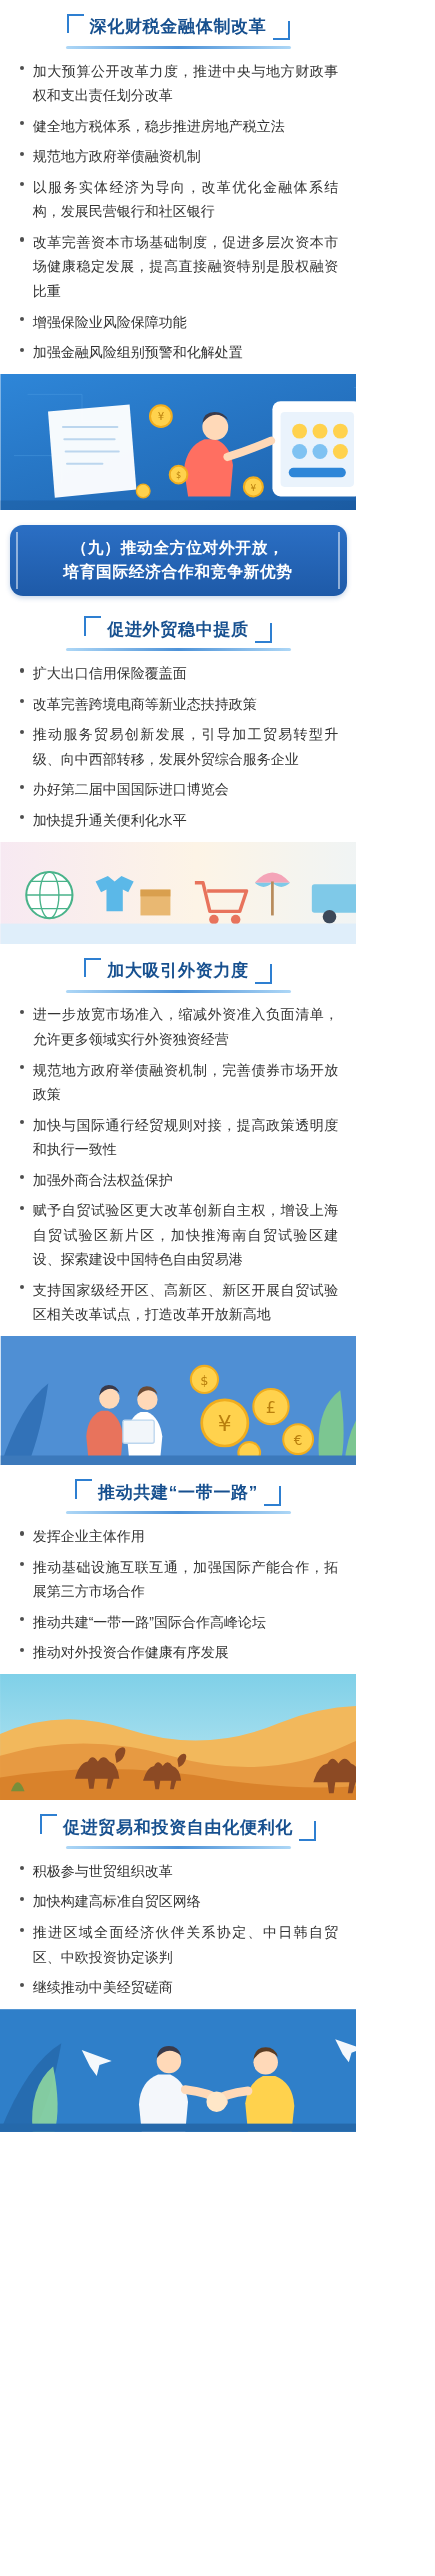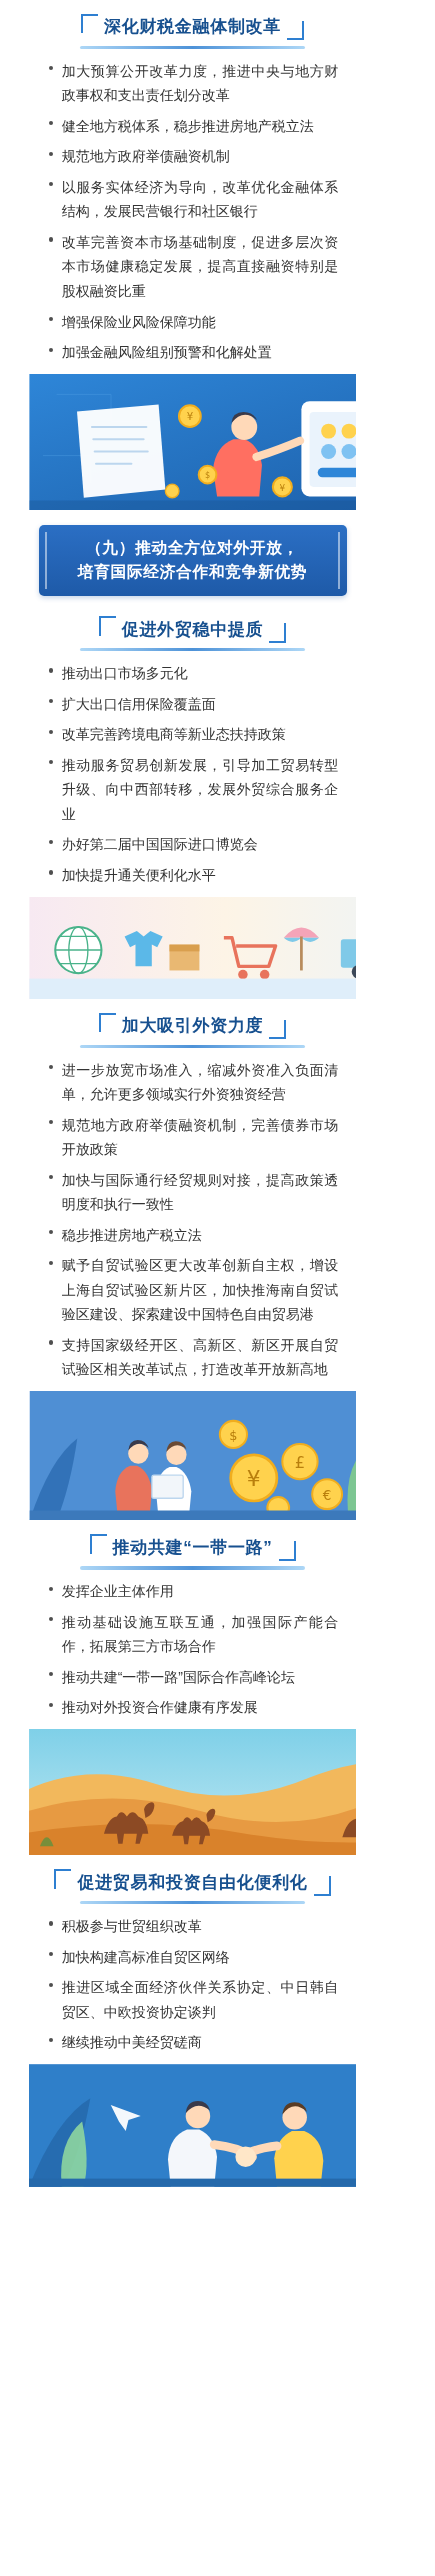--- a/index.html
+++ b/index.html
@@ -10,21 +10,20 @@
   body {
     width: 436px;
     font-family: "Liberation Sans", sans-serif;
     color: #2b2b2b;
   }
   .page {
     width: 356px;
     position: relative;
     background: #ffffff;
     overflow: hidden;
-    padding-left: 29px;
   }
 
   
   .sec-head {
     position: relative;
     text-align: center;
     padding: 12.3px 0 6.8px 0;
   }
   .sec-head .title {
     display: inline-block;
@@ -62,21 +61,21 @@
     margin: 2.7px auto 0 auto;
     background: linear-gradient(90deg, #9fd0f5, #2e7fd1, #9fd0f5);
     border-radius: 2px;
     opacity: .85;
   }
 
   
   .chapter {
     margin: 15px 9.5px 6.8px 9.5px;
     background: linear-gradient(180deg, #2b6fc4 0%, #1e5aa8 100%);
-    border-radius: 5px;
+    border-radius: 13px;
     padding: 11px 15px 12.3px 15px;
     position: relative;
     box-shadow: 0 2px 5.4px rgba(30,90,168,.25);
   }
   .chapter .line {
     text-align: center;
     color: #ffffff;
     font-size: 15.7px;
     font-weight: bold;
     letter-spacing: 0.7px;
@@ -209,21 +208,20 @@
     <div class="line">（九）推动全方位对外开放，</div>
     <div class="line">培育国际经济合作和竞争新优势</div>
   </div>
 
   <div class="sec-head">
     <div class="title">促进外贸稳中提质</div>
     <div class="underline"></div>
   </div>
 
   <ul class="blist">
-    <li>推动出口市场多元化</li>
     <li>扩大出口信用保险覆盖面</li>
     <li>改革完善跨境电商等新业态扶持政策</li>
     <li>推动服务贸易创新发展，引导加工贸易转型升级、向中西部转移，发展外贸综合服务企业</li>
     <li>办好第二届中国国际进口博览会</li>
     <li>加快提升通关便利化水平</li>
   </ul>
 
   <div class="illus">
     <svg width="436" height="102" viewBox="0 0 640 150" xmlns="http://www.w3.org/2000/svg" aria-hidden="true">
       <defs>
@@ -272,21 +270,21 @@
 
   <div class="sec-head">
     <div class="title">加大吸引外资力度</div>
     <div class="underline"></div>
   </div>
 
   <ul class="blist">
     <li>进一步放宽市场准入，缩减外资准入负面清单，允许更多领域实行外资独资经营</li>
     <li>规范地方政府举债融资机制，完善债券市场开放政策</li>
     <li>加快与国际通行经贸规则对接，提高政策透明度和执行一致性</li>
-    <li>稳步推进房地产税立法</li>
+    <li>加强外商合法权益保护</li>
     <li>赋予自贸试验区更大改革创新自主权，增设上海自贸试验区新片区，加快推海南自贸试验区建设、探索建设中国特色自由贸易港</li>
     <li>支持国家级经开区、高新区、新区开展自贸试验区相关改革试点，打造改革开放新高地</li>
   </ul>
 
   <div class="illus">
     <svg width="436" height="129" viewBox="0 0 640 190" xmlns="http://www.w3.org/2000/svg" aria-hidden="true">
       <rect x="0" y="0" width="640" height="190" fill="#4f8fd4"></rect>
 
       <g fill="#2f6fb5" opacity=".9">
         <path d="M0 190 q30 -90 70 -120 q-10 70 -30 120z"></path>

